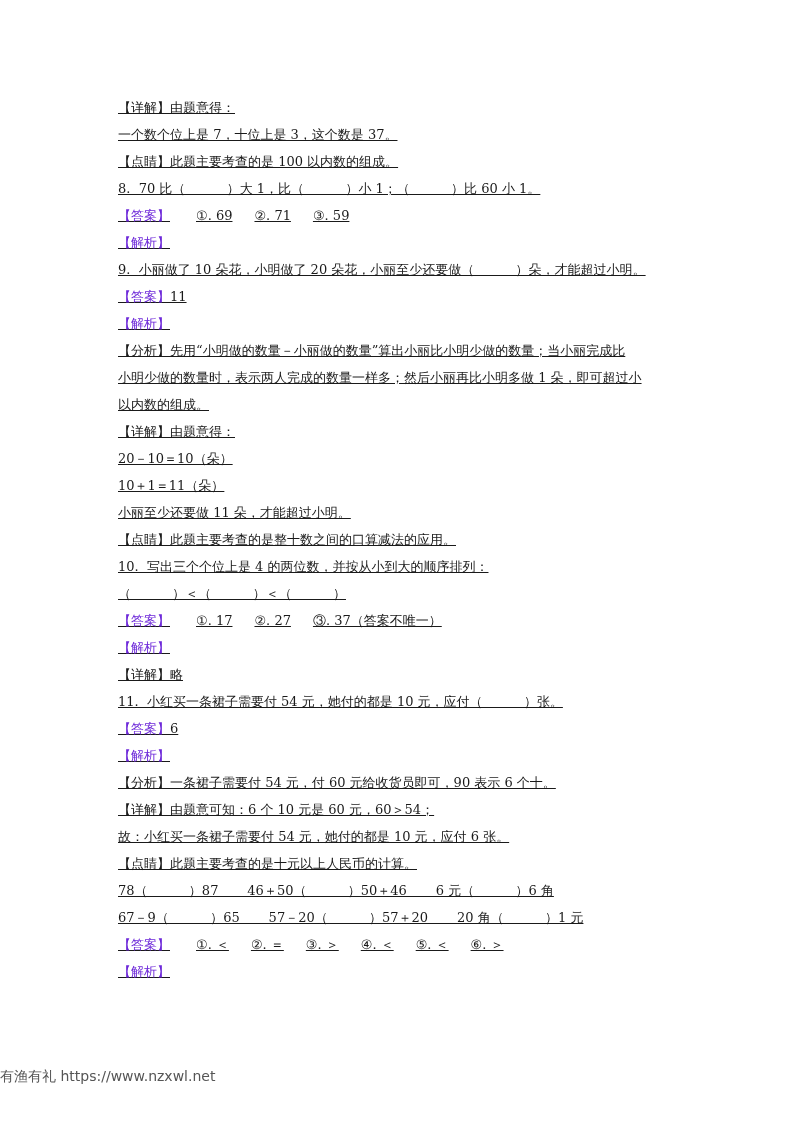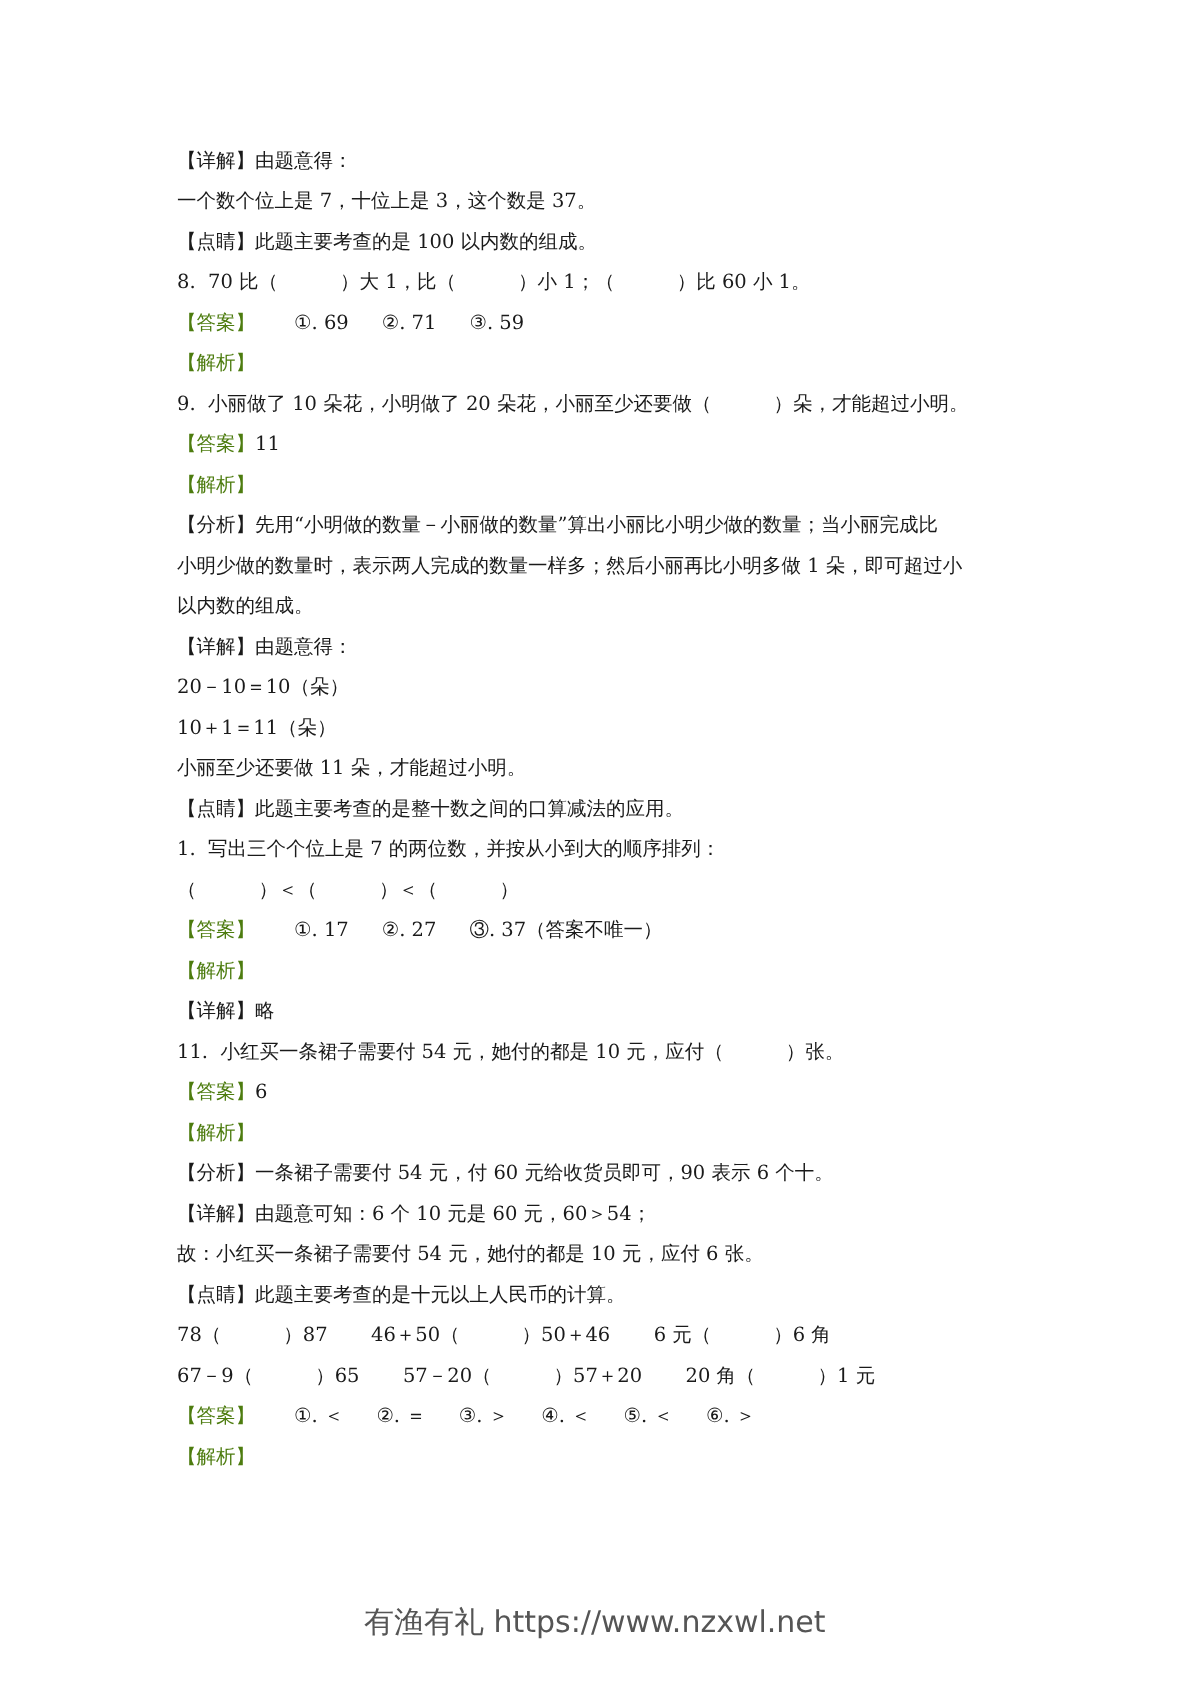--- a/index.html
+++ b/index.html
@@ -1,23 +1,23 @@
 <!DOCTYPE html>
 <html><head>
 <meta charset="utf-8">
 <style>
   html, body { margin: 0; padding: 0; background: #ffffff; }
   body { width: 793px; height: 1122px; position: relative; overflow: hidden;
          font-family: "DejaVu Serif", "Liberation Serif", serif; color: #1a1a1a; }
-  .page { position: absolute; left: 118px; top: 94px; width: 570px; }
+  .page { position: absolute; left: 118px; top: 94px; width: 570px; text-decoration: underline; }
   .line { height: 27px; line-height: 27px; font-size: 13px; white-space: pre; }
-  .blue { color: #4d7c0f; }
+  .blue { color: #6d28d9; }
   .gap { display: inline-block; }
-  .footer { position: absolute; top: 1068px; left: 0; width: 793px; text-align: center;
-            font-family: "DejaVu Sans", "Liberation Sans", sans-serif; font-size: 20px; color: #555; }
+  .footer { position: absolute; top: 1068px; left: 0; width: 793px; text-align: left;
+            font-family: "DejaVu Sans", "Liberation Sans", sans-serif; font-size: 14px; color: #555; }
 </style>
 </head>
 <body>
 
 <div class="page">
   <div class="line"><span>【详解】</span><span>由题意得：</span></div>
   <div class="line">一个数个位上是 7，十位上是 3，这个数是 37。</div>
   <div class="line"><span>【点睛】</span><span>此题主要考查的是 100 以内数的组成。</span></div>
 
   <div class="line">8.  70 比（          ）大 1，比（          ）小 1；（          ）比 60 小 1。</div>
@@ -29,21 +29,21 @@
   <div class="line blue">【解析】</div>
   <div class="line"><span>【分析】</span><span>先用“小明做的数量－小丽做的数量”算出小丽比小明少做的数量；当小丽完成比</span></div>
   <div class="line">小明少做的数量时，表示两人完成的数量一样多；然后小丽再比小明多做 1 朵，即可超过小</div>
   <div class="line">以内数的组成。</div>
   <div class="line"><span>【详解】</span><span>由题意得：</span></div>
   <div class="line">20－10＝10（朵）</div>
   <div class="line">10＋1＝11（朵）</div>
   <div class="line">小丽至少还要做 11 朵，才能超过小明。</div>
   <div class="line"><span>【点睛】</span><span>此题主要考查的是整十数之间的口算减法的应用。</span></div>
 
-  <div class="line">1.  写出三个个位上是 7 的两位数，并按从小到大的顺序排列：</div>
+  <div class="line">10.  写出三个个位上是 4 的两位数，并按从小到大的顺序排列：</div>
   <div class="line">（          ）＜（          ）＜（          ）</div>
   <div class="line"><span class="blue">【答案】</span><span class="gap" style="width:26px"></span><span>①. 17</span><span class="gap" style="width:22px"></span><span>②. 27</span><span class="gap" style="width:22px"></span><span>③. 37（答案不唯一）</span></div>
   <div class="line blue">【解析】</div>
   <div class="line"><span>【详解】</span><span>略</span></div>
 
   <div class="line">11.  小红买一条裙子需要付 54 元，她付的都是 10 元，应付（          ）张。</div>
   <div class="line"><span class="blue">【答案】</span><span>6</span></div>
   <div class="line blue">【解析】</div>
   <div class="line"><span>【分析】</span><span>一条裙子需要付 54 元，付 60 元给收货员即可，90 表示 6 个十。</span></div>
   <div class="line"><span>【详解】</span><span>由题意可知：6 个 10 元是 60 元，60＞54；</span></div>

